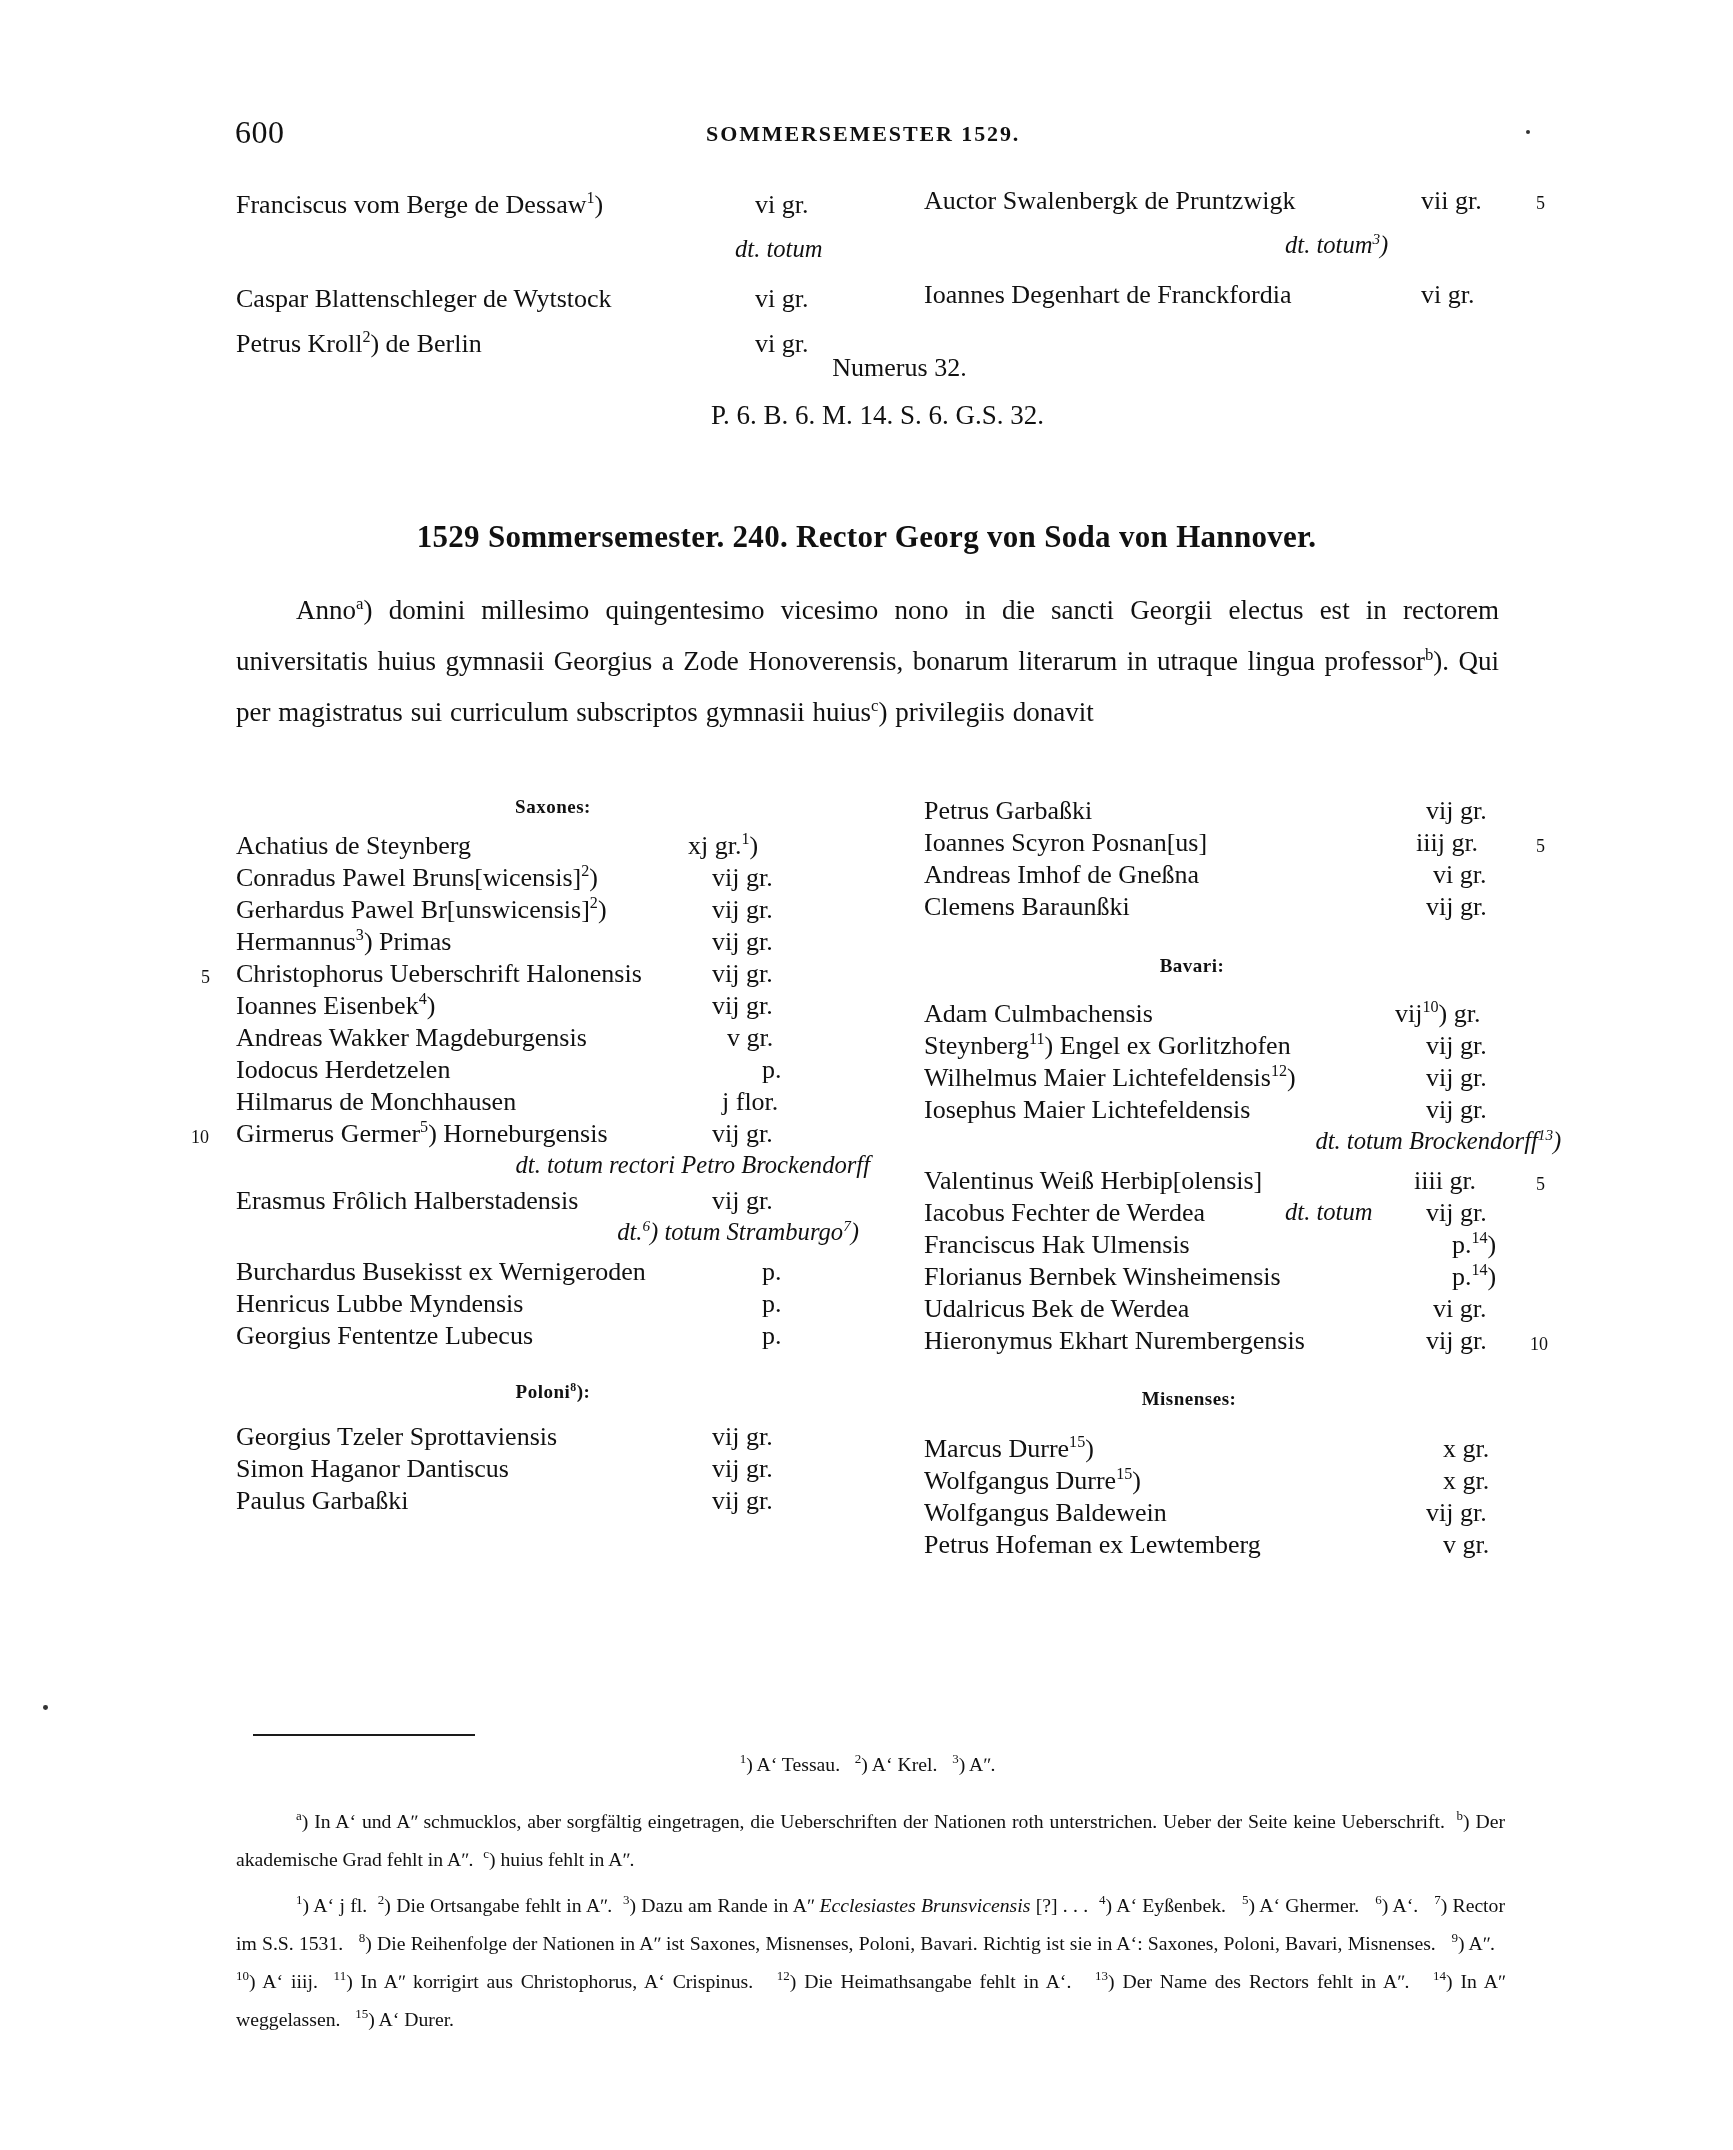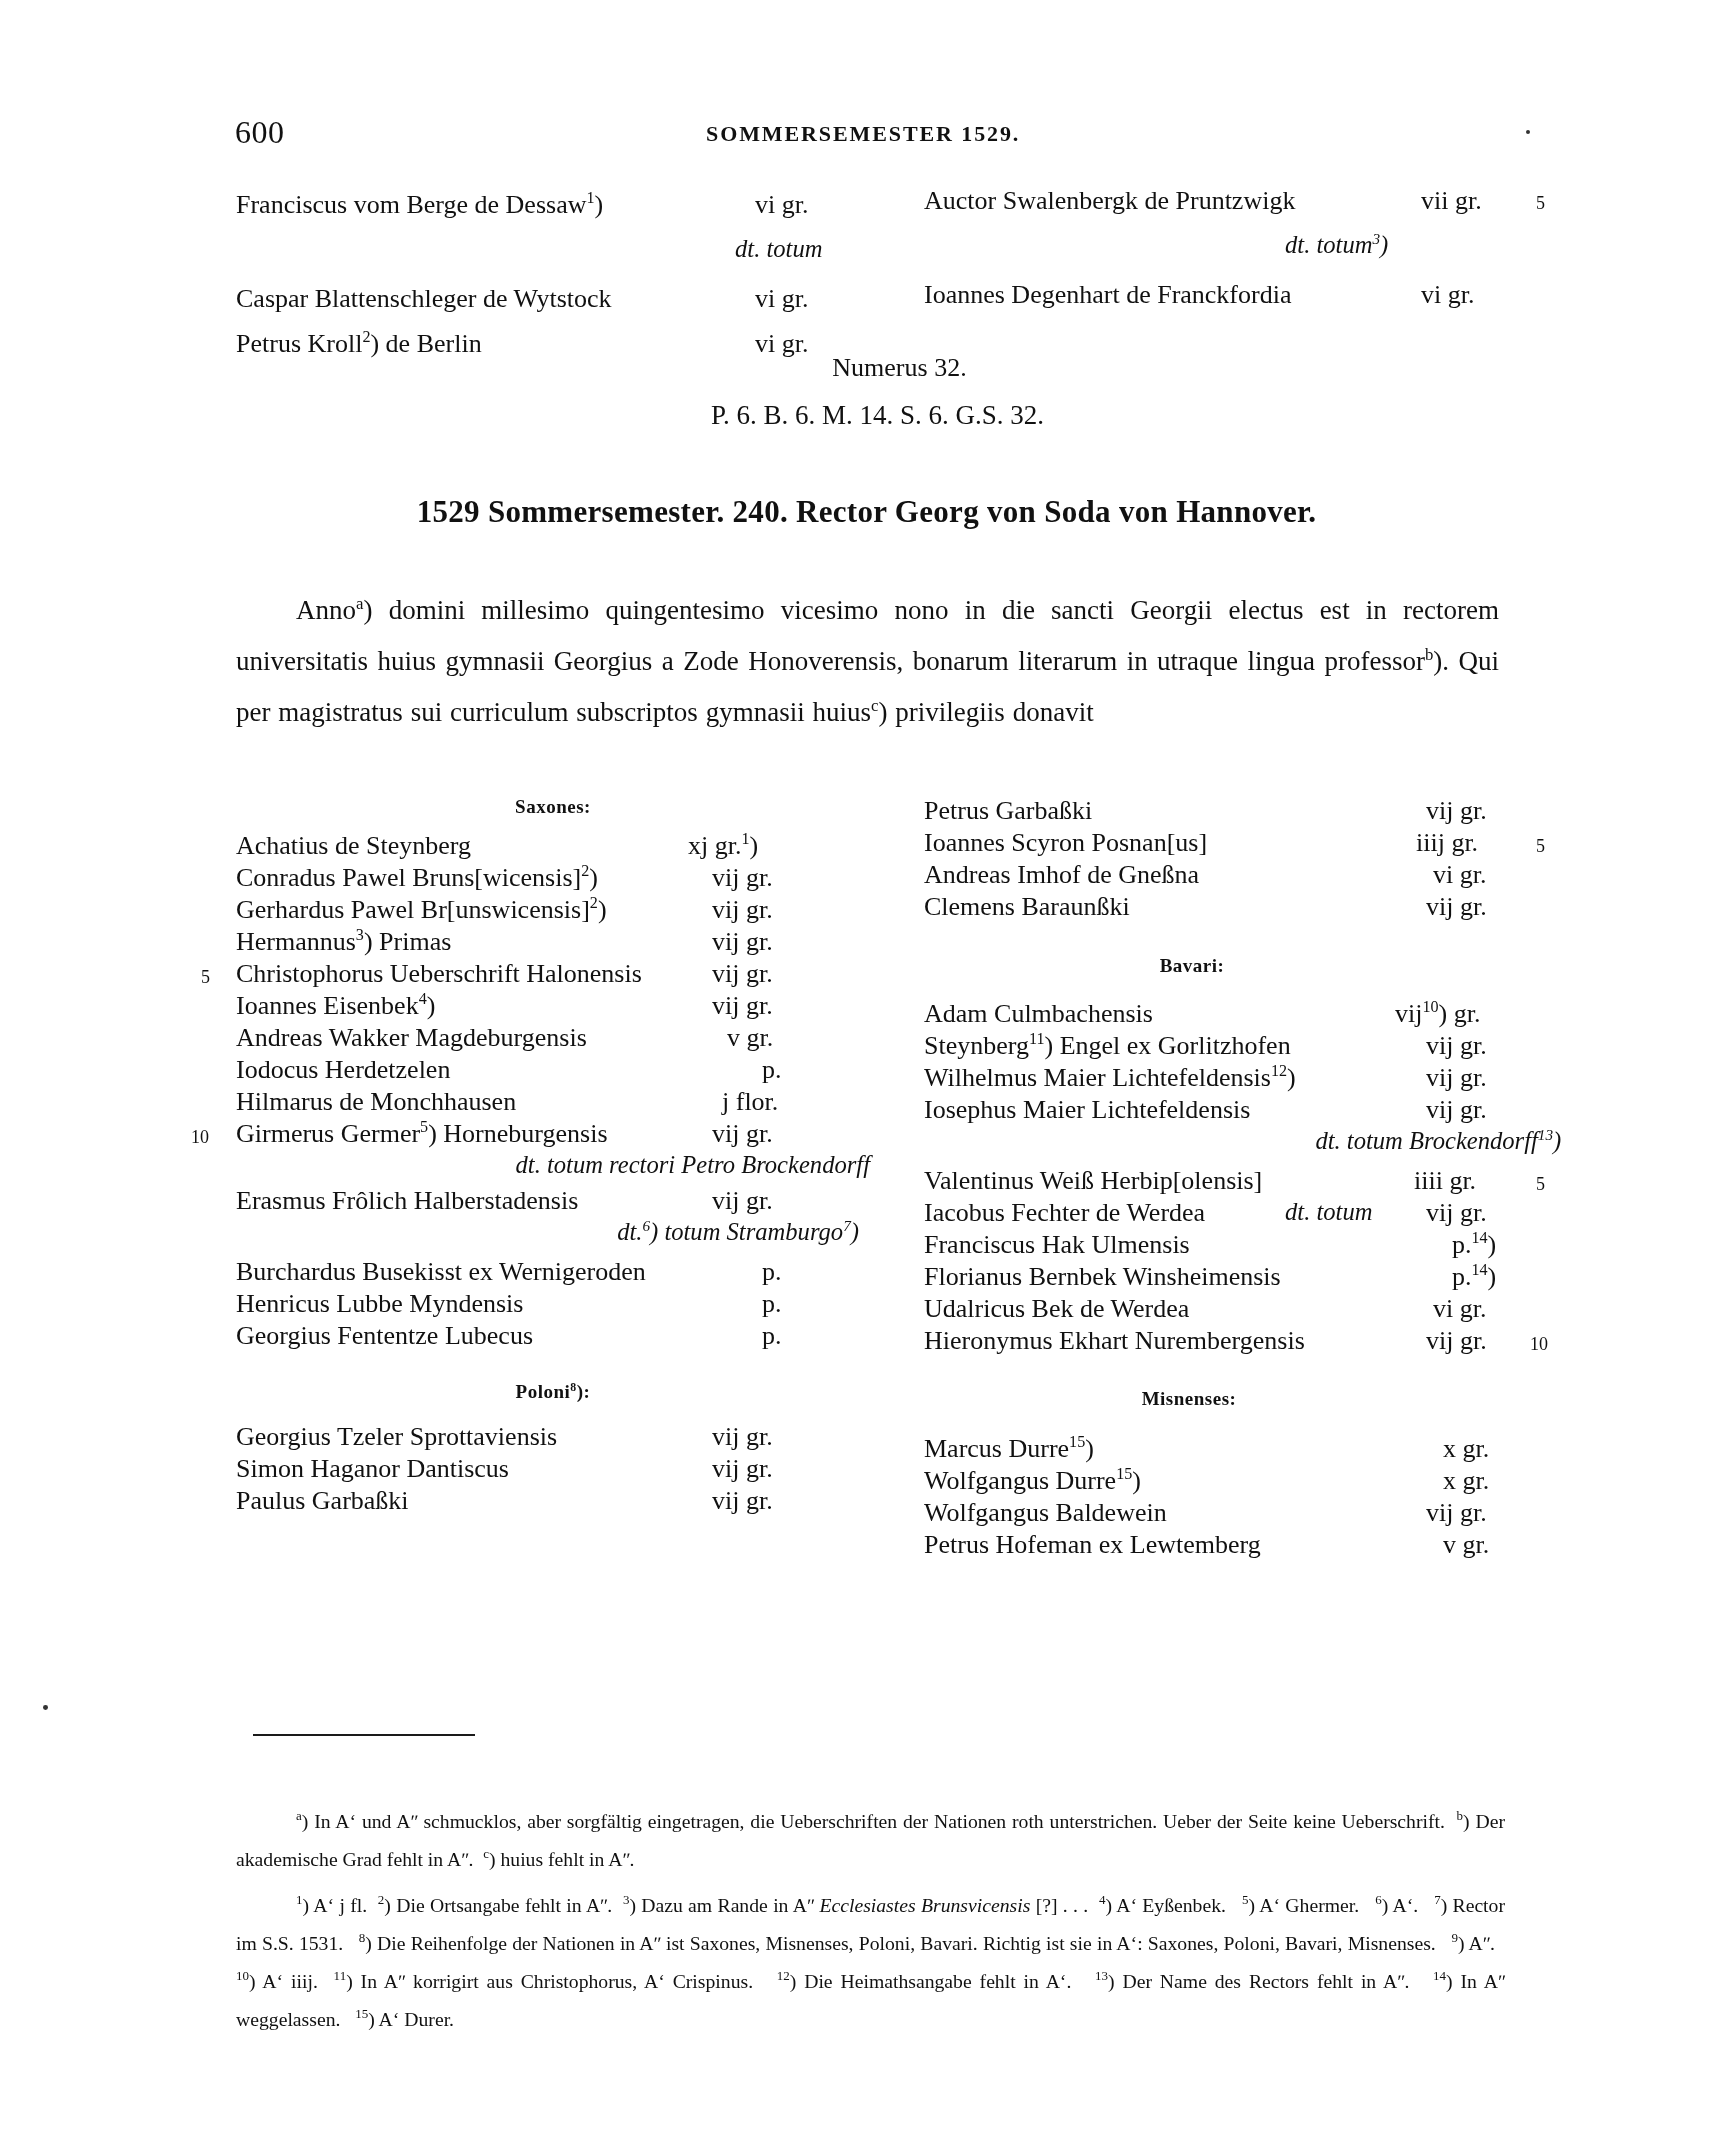--- a/index.html
+++ b/index.html
@@ -90,21 +90,21 @@
   .centered-line {
     position: absolute;
     width: 1733px;
     text-align: center;
     font-size: 26px;
   }
 
   
   .sec-head {
     position: absolute;
-    top: 494px;
+    top: 519px;
     width: 1733px;
     text-align: center;
     font-size: 31px;
     font-weight: bold;
     letter-spacing: 0.3px;
   }
 
   
   .body-par {
     position: absolute;
@@ -430,20 +430,23 @@
       <span style="position:absolute;left:502px;top:0;">vij gr.</span>
     </div>
     <div class="row">
       <span style="position:absolute;left:0;top:0;">Petrus Hofeman ex Lewtemberg</span>
       <span style="position:absolute;left:519px;top:0;">v gr.</span>
     </div>
   </div>
 
   <div class="fn-rule"></div>
 
+  <div class="fn-a">
+    <span class="nb"><span class="fn-sup">1</span><span>) Aʻ Tessau.</span></span>&nbsp;&nbsp;&nbsp;<span class="nb"><span class="fn-sup">2</span><span>) Aʻ Krel.</span></span>&nbsp;&nbsp;&nbsp;<span class="nb"><span class="fn-sup">3</span><span>) Aʺ.</span></span>
+  </div>
 
   <div class="fn-block b1 fn-indent">
     <span class="fn-sup">a</span><span>) In Aʻ und Aʺ schmucklos, aber sorgfältig eingetragen, die Ueberschriften der Nationen roth unterstrichen. Ueber der Seite keine Ueberschrift.</span>&nbsp;&nbsp;<span class="fn-sup">b</span><span>) Der akademische Grad fehlt in Aʺ.</span>&nbsp;&nbsp;<span class="fn-sup">c</span><span>) huius fehlt in Aʺ.</span>
   </div>
 
   <div class="fn-block b2 fn-indent">
     <span class="fn-sup">1</span><span>) Aʻ j fl.</span>&nbsp;
     <span class="fn-sup">2</span><span>) Die Ortsangabe fehlt in Aʺ.</span>&nbsp;
     <span class="fn-sup">3</span><span>) Dazu am Rande in Aʺ </span><span class="ital">Ecclesiastes Brunsvicensis</span><span> [?] . . .</span>&nbsp;
     <span class="fn-sup">4</span><span>) Aʻ Eyßenbek.</span>&nbsp;&nbsp;

